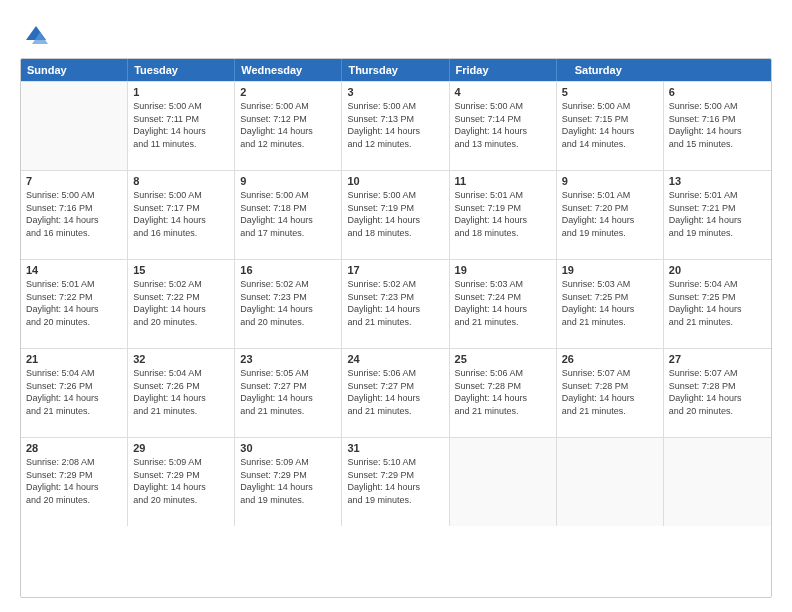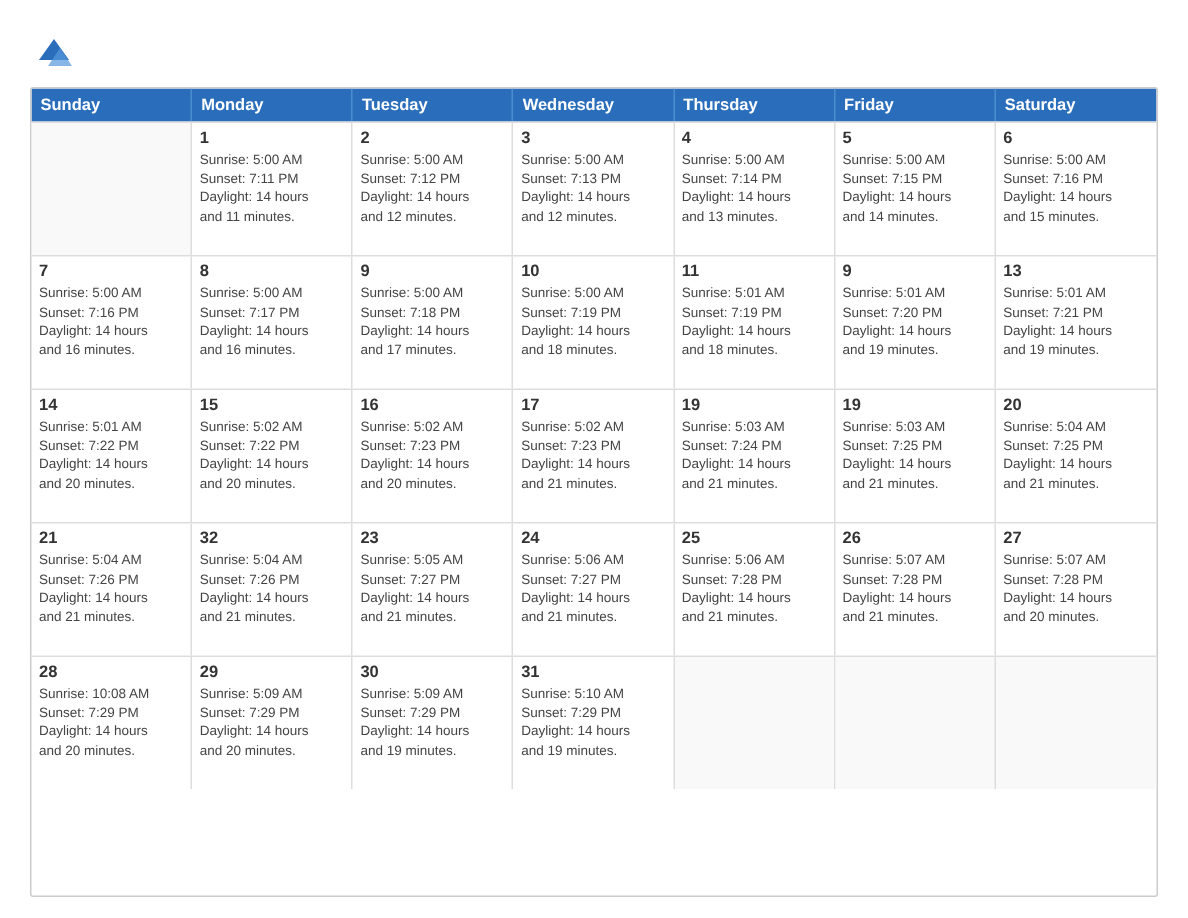--- a/index.html
+++ b/index.html
@@ -74,21 +74,21 @@
       background: #2a6ebb;
     }
     .cal-header-cell {
       color: #fff;
       font-size: 11px;
       font-weight: bold;
       padding: 5px 6px;
       text-align: left;
       border-right: 1px solid #4a8ed0;
     }
-    .cal-header-cell:last-child { border-right: none; }
+    .cal-header-cell:last-child { border-right: none; margin-left: 12px; }
     .cal-body {
       display: flex;
       flex-direction: column;
     }
     .cal-week {
       display: grid;
       grid-template-columns: repeat(7, 1fr);
       border-top: 1px solid #ddd;
       flex: 1;
     }
@@ -131,21 +131,20 @@
     </div>
     <div class="title-block">
       <div class="main-title"></div>
       <div class="subtitle"></div>
     </div>
   </div>
 
   <div class="calendar">
     <div class="cal-header-row">
     <div class="cal-header-cell">Sunday</div>
-        <div class="cal-header-cell">Monday</div>
         <div class="cal-header-cell">Tuesday</div>
         <div class="cal-header-cell">Wednesday</div>
         <div class="cal-header-cell">Thursday</div>
         <div class="cal-header-cell">Friday</div>
         <div class="cal-header-cell">Saturday</div>
       </div>
     <div class="cal-body">
     <div class="cal-week">
           <div class="cal-cell empty"></div>
           <div class="cal-cell">
@@ -340,21 +339,21 @@
             <div class="day-num">27</div>
             <div class="day-info" style="white-space: pre-line;">Sunrise: 5:07 AM
 Sunset: 7:28 PM
 Daylight: 14 hours
 and 20 minutes.</div>
           </div>
         </div>
         <div class="cal-week">
           <div class="cal-cell">
             <div class="day-num">28</div>
-            <div class="day-info" style="white-space: pre-line;">Sunrise: 10:08 AM
+            <div class="day-info" style="white-space: pre-line;">Sunrise: 2:08 AM
 Sunset: 7:29 PM
 Daylight: 14 hours
 and 20 minutes.</div>
           </div>
           <div class="cal-cell">
             <div class="day-num">29</div>
             <div class="day-info" style="white-space: pre-line;">Sunrise: 5:09 AM
 Sunset: 7:29 PM
 Daylight: 14 hours
 and 20 minutes.</div>

